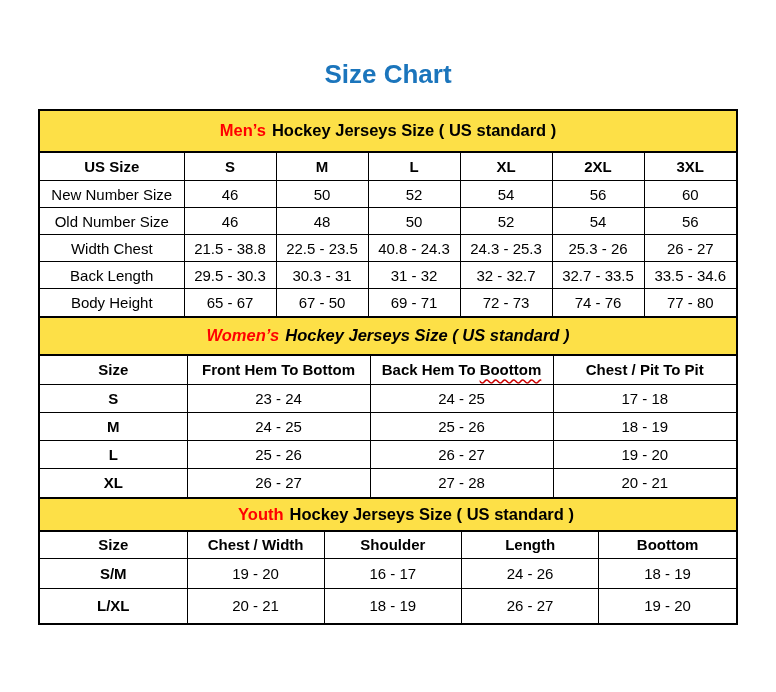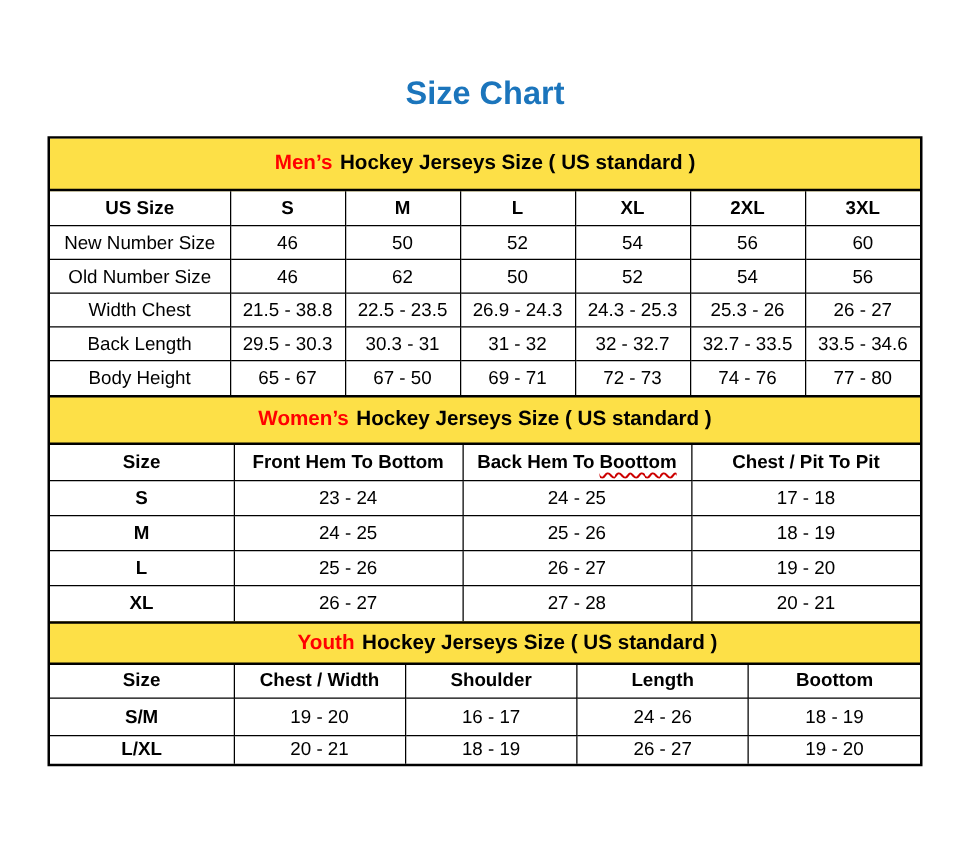--- a/index.html
+++ b/index.html
@@ -38,21 +38,21 @@
     border-top: 2px solid #000;
     border-bottom: 2px solid #000;
     display: flex;
     justify-content: center;
     align-items: center;
     font-weight: 700;
     font-size: 16.5px;
   }
   .banner:first-child { border-top: none; }
   .banner-mens  { height: 40px; }
-  .banner-womens{ height: 36px; }
+  .banner-womens{ height: 36px; font-style: italic; }
   .banner-youth { height: 31px; padding-left: 36px; }
   .accent { color: #FF0000; margin-right: 6px; }
   table {
     width: 100%;
     border-collapse: collapse;
     table-layout: fixed;
   }
   th, td {
     border: 1.5px solid #000;
     text-align: center;
@@ -68,21 +68,21 @@
   th:first-child, td:first-child { border-left: none; }
   th:last-child,  td:last-child  { border-right: none; }
   tr:first-child th { border-top: none; margin-left: 40px; }
   tr:last-child td  { border-bottom: none; }
   .t-mens tr   { height: 27px; }
   .t-mens tr.head { height: 28px; }
   .t-womens tr { height: 28px; }
   .t-womens tr.head { height: 29px; }
   .t-youth tr.head { height: 27px; }
   .t-youth tr.r1 { height: 30px; }
-  .t-youth tr.r2 { height: 22px; }
+  .t-youth tr.r2 { height: 34px; }
   .wavy {
     text-decoration-line: underline;
     text-decoration-style: wavy;
     text-decoration-color: #CC0000;
     text-underline-offset: 3px;
   }
   .pre-word { padding-right: 4px; }
 </style>
 </head>
 <body>
@@ -123,31 +123,31 @@
         <td>46</td>
         <td>50</td>
         <td>52</td>
         <td>54</td>
         <td>56</td>
         <td>60</td>
       </tr>
       <tr>
         <td>Old Number Size</td>
         <td>46</td>
-        <td>62</td>
+        <td>48</td>
         <td>50</td>
         <td>52</td>
         <td>54</td>
         <td>56</td>
       </tr>
       <tr>
         <td>Width Chest</td>
         <td>21.5 - 38.8</td>
         <td>22.5 - 23.5</td>
-        <td>26.9 - 24.3</td>
+        <td>40.8 - 24.3</td>
         <td>24.3 - 25.3</td>
         <td>25.3 - 26</td>
         <td>26 - 27</td>
       </tr>
       <tr>
         <td>Back Length</td>
         <td>29.5 - 30.3</td>
         <td>30.3 - 31</td>
         <td>31 - 32</td>
         <td>32 - 32.7</td>

